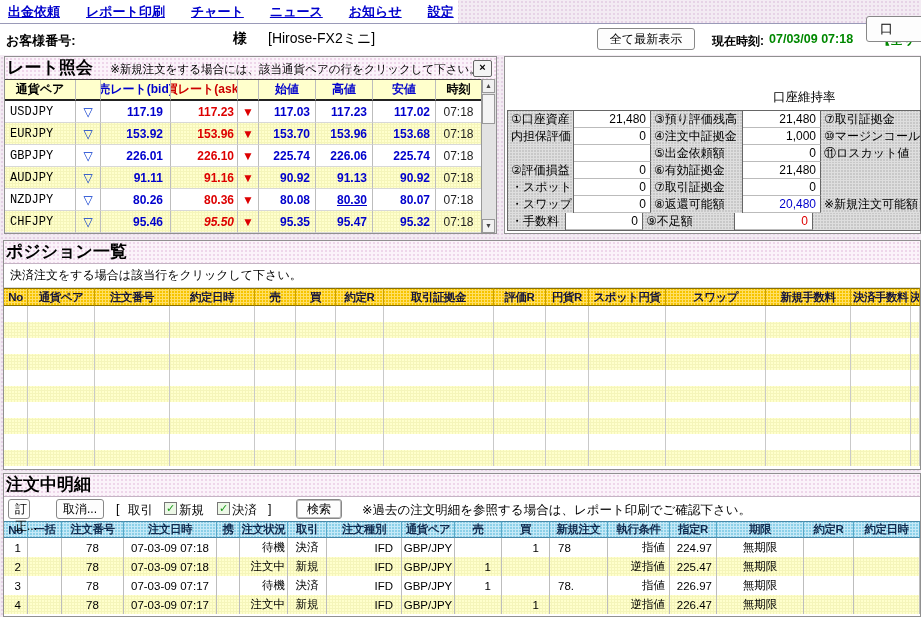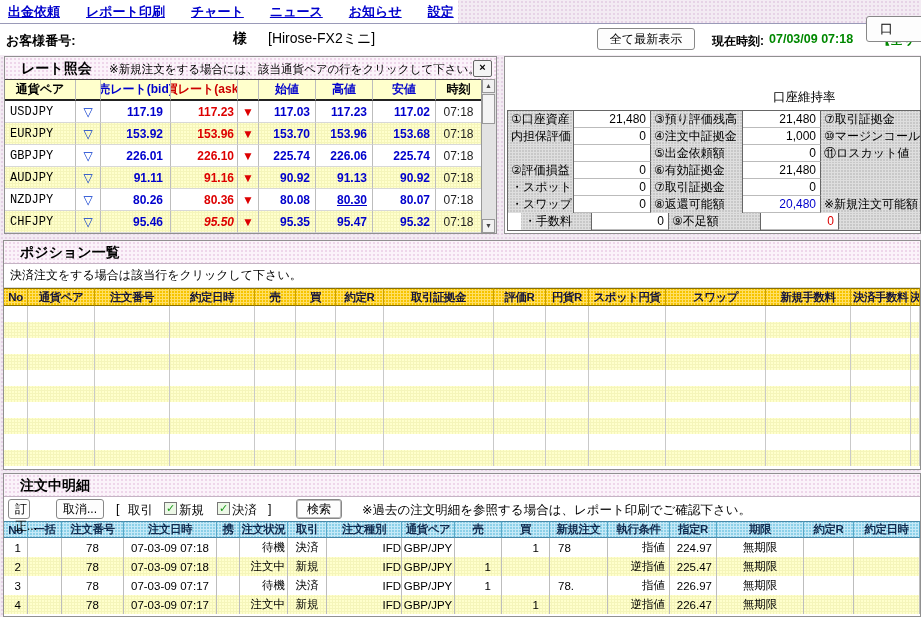--- a/index.html
+++ b/index.html
@@ -24,27 +24,27 @@
   .clock-label{position:absolute;left:712px;top:9px;font-size:12px;font-weight:bold;}
   .clock-value{position:absolute;left:769px;top:8px;font-size:12.5px;font-weight:bold;color:#008800;white-space:nowrap;}
   .green-clip{position:absolute;left:878px;top:8px;font-size:12.5px;font-weight:bold;color:#008800;white-space:nowrap;}
   .corner-btn{position:absolute;left:866px;top:16px;width:72px;height:26px;z-index:5;
               text-align:left;padding-left:13px;font-size:13px;}
   
   .panel{position:absolute;background:#fff;border:1px solid #909090;box-sizing:border-box;}
   .tbar{height:22px;line-height:22px;
         background-color:#fbf3fa;background-image:radial-gradient(#eed6ea 1px,transparent 1.2px);
         background-size:4px 4px;border-bottom:1px solid #c4b4c4;white-space:nowrap;overflow:hidden;}
-  .tbar .ttl{font-weight:bold;font-size:14px;margin-left:16px;}
+  .tbar .ttl{font-weight:bold;font-size:17px;margin-left:2px;}
   .tbar .note{font-size:11.5px;margin-left:14px;}
   .row{display:flex;box-sizing:border-box;}
   .cell{box-sizing:border-box;overflow:hidden;white-space:nowrap;border-right:1px solid #bdbdbd;
         display:flex;align-items:center;}
   .ac{justify-content:center;} .ar{justify-content:flex-end;} .al{justify-content:flex-start;}
-  .pr2{padding-right:2px;} .pr4{padding-right:4px;} .pr6{padding-right:6px;} .pr8{text-align:center;} .pr10{padding-right:10px;} .pl8{padding-left:8px;}
+  .pr2{padding-right:2px;} .pr4{padding-right:4px;} .pr6{padding-right:6px;} .pr8{padding-right:8px;text-align:center;} .pr10{padding-right:10px;} .pl8{padding-left:8px;}
   .stripe-y{background-color:#ffffcc;background-image:radial-gradient(#f5f5ba 1px,transparent 1.2px);background-size:3px 3px;}
   
   #rate-panel{left:4px;top:56px;width:493px;height:178px;}
   .close-btn{float:right;width:17px;height:15px;margin:3px 4px 0 0;line-height:13px;text-align:center;
              font-size:11px;font-weight:bold;background:#f4f4f4;border:1px solid #666;border-radius:2px;cursor:pointer;}
   .rate-table{position:absolute;left:0;top:22px;width:477px;border-top:1px solid #444;}
   .rate-head .cell{height:21px;background:#ffffcc;font-weight:bold;font-size:12px;justify-content:center;
                    border-bottom:2px solid #222;}
   .hb{color:#0000cc;} .hr{color:#cc0000;} .hk{color:#000;}
   .rate-row{height:22px;cursor:pointer;}
@@ -252,21 +252,21 @@
           <div class="acct-cell g" style="flex: 1 1 0%;"></div>
         </div>
         <div class="acct-row">
           <div class="acct-cell g" style="width: 66px;">・スワップ</div>
           <div class="acct-cell w" style="width: 77px;">0</div>
           <div class="acct-cell g" style="width: 92px;">⑧返還可能額</div>
           <div class="acct-cell w v-blue" style="width: 78px;">20,480</div>
           <div class="acct-cell g" style="flex: 1 1 0%;">※新規注文可能額</div>
         </div>
         <div class="acct-row">
-          <div class="acct-cell g" style="width: 71px; margin-left: 13px;">・手数料</div>
+          <div class="acct-cell g" style="width: 58px;">・手数料</div>
           <div class="acct-cell w" style="width: 77px;">0</div>
           <div class="acct-cell g" style="width: 92px;">⑨不足額</div>
           <div class="acct-cell w v-red" style="width: 78px;">0</div>
           <div class="acct-cell g" style="flex: 1 1 0%;"></div>
         </div>
       </div>
   </div>
 
   <div class="panel" id="positions-panel">
     <div class="tbar">

